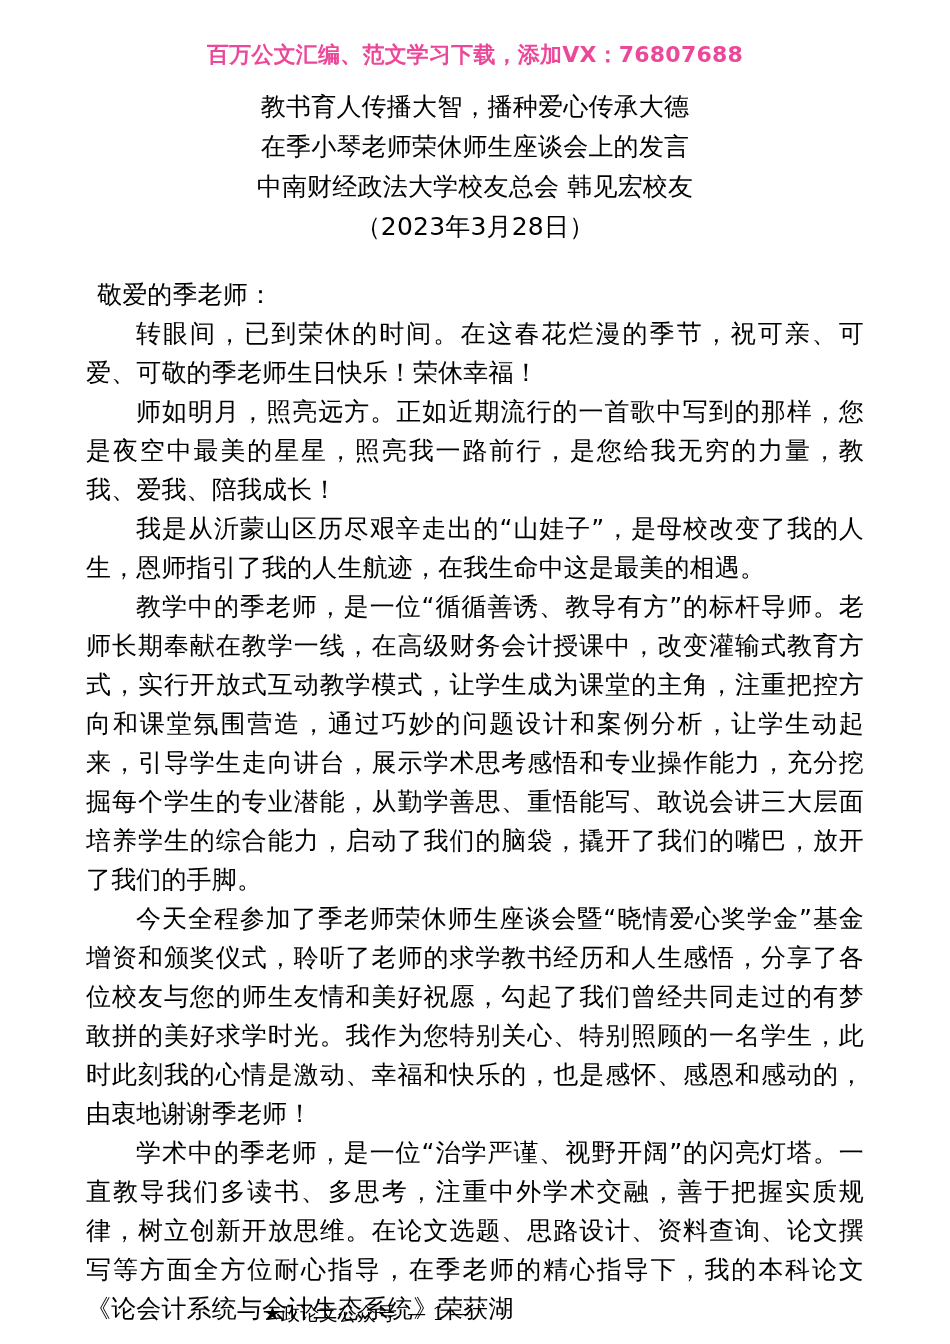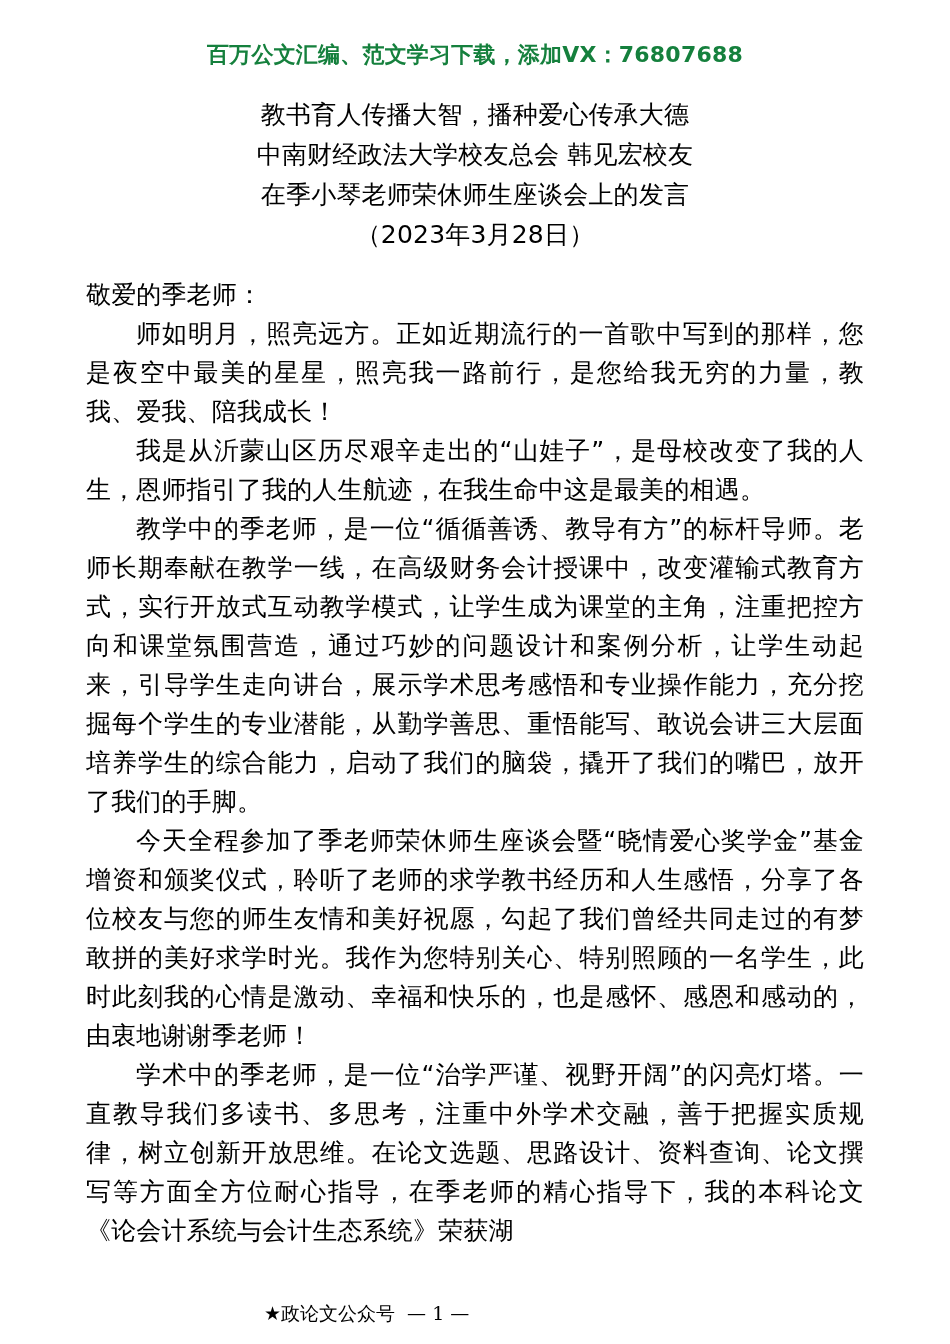--- a/index.html
+++ b/index.html
@@ -33,21 +33,21 @@
     font-size: 22px;
     font-weight: bold;
     letter-spacing: 0.2px;
     line-height: 30px;
     white-space: nowrap;
   }
 
   
   .title-block {
     position: absolute;
-    top: 95px;
+    top: 87px;
     left: 86px;
     width: 778px;
     text-align: center;
   }
   .title-line {
     font-size: 25px;
     line-height: 40px;
     font-weight: normal;
     letter-spacing: 0.2px;
     white-space: nowrap;
@@ -76,20 +76,21 @@
     text-justify: inter-ideograph;
     margin: 0;
     letter-spacing: 0.15px;
     word-break: break-all;
   }
   .para.indent {
     text-indent: 2em;
   }
   .para.salutation {
     text-indent: 0;
+    margin-left: 11px;
   }
 
   
   .footer {
     position: absolute;
     bottom: 18px;
     left: 4px;
     width: 950px;
     text-align: left;
     font-size: 19px;
@@ -107,31 +108,32 @@
     font-size: 19px;
     font-family: "DejaVu Serif", "Liberation Serif", serif;
     padding-left: 6px;
   }
 </style>
 </head>
 <body>
 
 <div class="page">
 
-  <div class="promo-header" style="color:#15803d">百万公文汇编、范文学习下载，添加VX：76807688</div>
+  <div class="promo-header" style="color:#ec4899">百万公文汇编、范文学习下载，添加VX：76807688</div>
 
   <div class="title-block">
     <div class="title-line">教书育人传播大智，播种爱心传承大德</div>
+    <div class="title-line">在季小琴老师荣休师生座谈会上的发言</div>
     <div class="title-line">中南财经政法大学校友总会  韩见宏校友</div>
-    <div class="title-line">在季小琴老师荣休师生座谈会上的发言</div>
     <div class="title-date">（2023年3月28日）</div>
   </div>
 
   <div class="body-block">
     <p class="para salutation">敬爱的季老师：</p>
+    <p class="para indent">转眼间，已到荣休的时间。在这春花烂漫的季节，祝可亲、可爱、可敬的季老师生日快乐！荣休幸福！</p>
     <p class="para indent">师如明月，照亮远方。正如近期流行的一首歌中写到的那样，您是夜空中最美的星星，照亮我一路前行，是您给我无穷的力量，教我、爱我、陪我成长！</p>
     <p class="para indent">我是从沂蒙山区历尽艰辛走出的“山娃子”，是母校改变了我的人生，恩师指引了我的人生航迹，在我生命中这是最美的相遇。</p>
     <p class="para indent">教学中的季老师，是一位“循循善诱、教导有方”的标杆导师。老师长期奉献在教学一线，在高级财务会计授课中，改变灌输式教育方式，实行开放式互动教学模式，让学生成为课堂的主角，注重把控方向和课堂氛围营造，通过巧妙的问题设计和案例分析，让学生动起来，引导学生走向讲台，展示学术思考感悟和专业操作能力，充分挖掘每个学生的专业潜能，从勤学善思、重悟能写、敢说会讲三大层面培养学生的综合能力，启动了我们的脑袋，撬开了我们的嘴巴，放开了我们的手脚。</p>
     <p class="para indent">今天全程参加了季老师荣休师生座谈会暨“晓情爱心奖学金”基金增资和颁奖仪式，聆听了老师的求学教书经历和人生感悟，分享了各位校友与您的师生友情和美好祝愿，勾起了我们曾经共同走过的有梦敢拼的美好求学时光。我作为您特别关心、特别照顾的一名学生，此时此刻我的心情是激动、幸福和快乐的，也是感怀、感恩和感动的，由衷地谢谢季老师！</p>
     <p class="para indent">学术中的季老师，是一位“治学严谨、视野开阔”的闪亮灯塔。一直教导我们多读书、多思考，注重中外学术交融，善于把握实质规律，树立创新开放思维。在论文选题、思路设计、资料查询、论文撰写等方面全方位耐心指导，在季老师的精心指导下，我的本科论文《论会计系统与会计生态系统》荣获湖</p>
   </div>
 
   <div class="footer">
     <span class="footer-inner">
       <span class="footer-brand">★政论文公众号</span>

